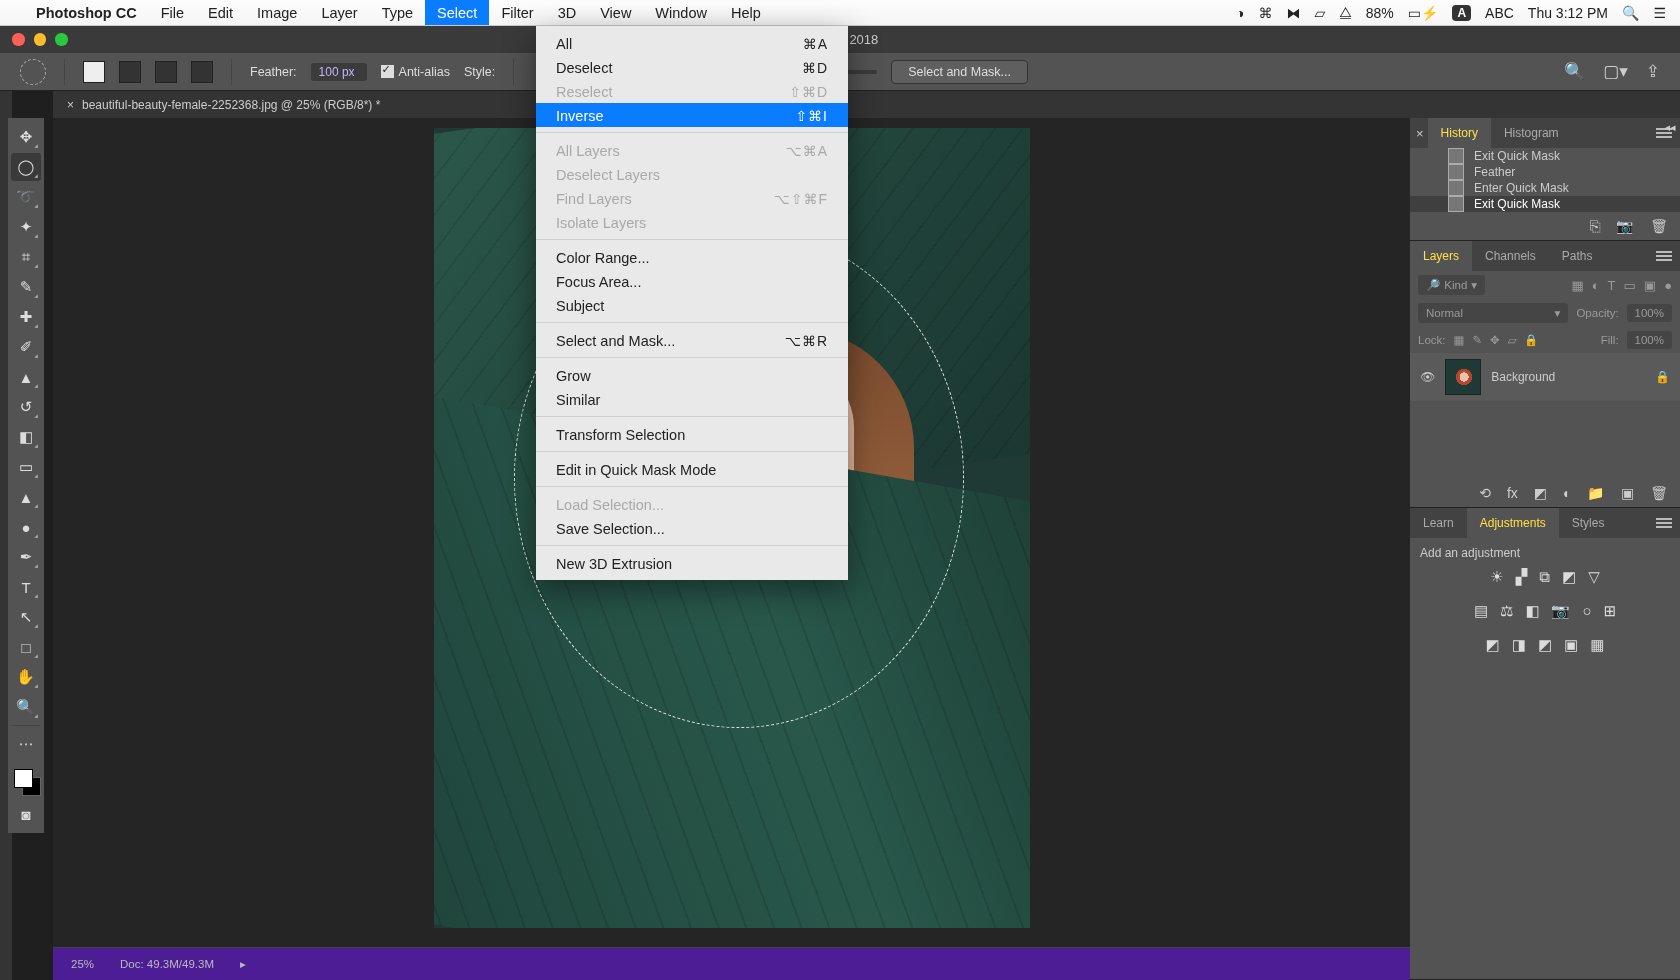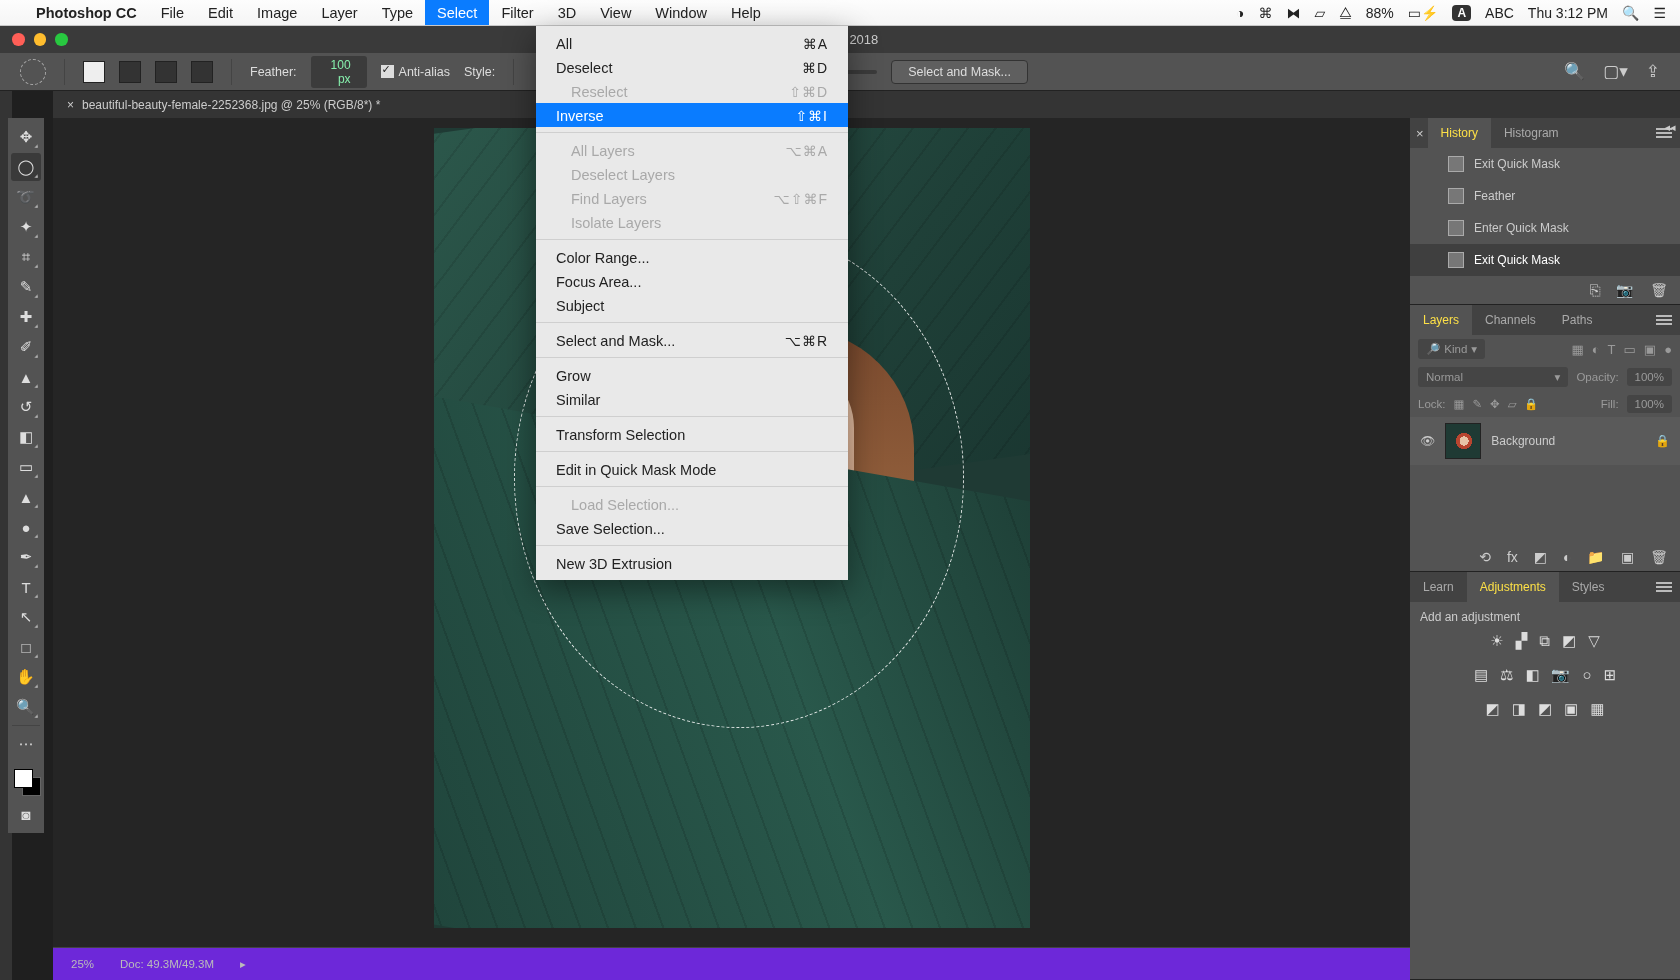--- a/index.html
+++ b/index.html
@@ -17,26 +17,26 @@
 .abc-badge { background:#333; color:#fff; border-radius:4px; padding:1px 5px; font-size:12px; font-weight:600; }
 
 
 .winbar { position:absolute; top:26px; left:0; right:0; height:27px; background:#3a3a3a; display:flex; align-items:center; color:#ccc; font-size:13px; }
 .traffic { display:flex; gap:9px; padding:0 12px; }
 .tl { width:12.5px; height:12.5px; border-radius:50%; }
 .tl.r { background:#ff5f57; } .tl.y { background:#ffbd2e; } .tl.g { background:#28c840; }
 .winbar .title { position:absolute; left:50%; transform:translateX(-50%); }
 
 
-.optbar { position:absolute; top:53px; left:0; right:0; height:38px; background:#535353; display:flex; align-items:center; color:#ddd; font-size:12.5px; padding:0 20px; gap:14px; border-bottom:1px solid #222; z-index:50;text-align:right; }
+.optbar { position:absolute; top:53px; left:0; right:0; height:38px; background:#535353; display:flex; align-items:center; color:#ddd; font-size:12.5px; padding:0 20px; gap:14px; border-bottom:1px solid #222; z-index:50; }
 .optbar .tool-ico { width:26px; height:26px; border:1px dashed #aaa; border-radius:50%; }
 .optbar .sep { width:1px; height:26px; background:#444; margin:0 4px; }
 .optbar .well { width:22px; height:22px; background:#333; border:1px solid #222; }
 .optbar .well.w { background:#eee; }
-.optbar .input { background:#3b3b3b; color:#86efac; font-size:12px; padding:2px 16px; border-radius:3px; width:56px; }
+.optbar .input { background:#3b3b3b; color:#c4b5fd; font-size:12px; padding:2px 8px; border-radius:3px; width:56px; }
 .optbar .chk { width:13px; height:13px; background:#ddd; position:relative; }
 .optbar .chk::after { content:"✓"; position:absolute; color:#222; font-size:11px; left:1px; top:-2px; }
 .optbar .btn { background:#5f5f5f; border:1px solid #333; padding:4px 16px; border-radius:4px; }
 .optbar .right { margin-left:auto; display:flex; gap:18px; color:#ccc; font-size:17px; align-items:center; }
 
 
 .doctabs { position:absolute; top:91px; left:53px; right:0; height:27px; background:#343434; display:flex; align-items:center; font-size:12px; color:#ccc; }
 .doctabs .tab { height:100%; display:flex; align-items:center; padding:0 12px 0 14px; background:#343434; position:relative; }
 .doctabs .close { margin-right:8px; color:#ccc; }
 
@@ -62,33 +62,33 @@
 .leaf2 { position:absolute; bottom:-40px; left:-130px; width:800px; height:520px; background:linear-gradient(60deg,#1d3f37 0%,#29584b 60%,#1b3831 100%); transform:rotate(10deg); }
 .leaf2::before { content:""; position:absolute; inset:0; background:repeating-linear-gradient(60deg,rgba(0,0,0,0) 0 24px,rgba(0,0,0,.12) 24px 26px); }
 .subject { position:absolute; top:200px; left:200px; width:300px; height:520px; }
 .subject .hair { position:absolute; top:0; left:20px; width:260px; height:420px; background:linear-gradient(#7a4a2e,#b07a4d); border-radius:120px 120px 40px 40px; }
 .subject .face { position:absolute; top:30px; left:70px; width:150px; height:190px; background:linear-gradient(#ecc9ae,#d9a889); border-radius:70px 70px 60px 60px; }
 .subject .body { position:absolute; top:300px; left:20px; width:280px; height:280px; background:linear-gradient(#d45a3f,#b84530); border-radius:60px 120px 10px 10px; }
 .subject .shoulder { position:absolute; top:230px; left:60px; width:210px; height:130px; background:linear-gradient(#e8c4a8,#daab8a); border-radius:70px 100px 10px 10px; }
 .marquee { position:absolute; top:100px; left:80px; width:450px; height:500px; border:1.5px dashed #fff; border-radius:50%; opacity:.85; }
 
 
-.statusbar { position:absolute; bottom:0; left:53px; right:270px; height:22px; background:#6d28d9; color:#bbb; font-size:11.5px; display:flex; align-items:center; gap:26px; padding:16px 18px; border-top:1px solid #444; }
+.statusbar { position:absolute; bottom:0; left:53px; right:270px; height:22px; background:#4c1d95; color:#bbb; font-size:11.5px; display:flex; align-items:center; gap:26px; padding:16px 18px; border-top:1px solid #444; }
 
 
 .panels { position:absolute; top:118px; right:0; width:270px; bottom:0; background:#535353; color:#ccc; font-size:12px; display:flex; flex-direction:column; }
 .panel { border-bottom:1px solid #222; }
 .ptabs { height:30px; background:#424242; display:flex; align-items:center; }
 .ptabs .pt { padding:0 13px; height:100%; display:flex; align-items:center; color:#aaa; }
 .ptabs .pt.act { background:#535353; color:#fde047; }
 .ptabs .menuico { margin-left:auto; margin-right:8px; display:flex; flex-direction:column; gap:2px; }
 .ptabs .menuico span { width:16px; height:2px; background:#bbb; }
 .ptabs .close-x { margin-left:6px; margin-right:4px; color:#ccc; font-size:13px; }
 
-.hist-list .hrow { display:flex; align-items:center; padding:8px 10px; gap:10px; }
+.hist-list .hrow { display:flex; align-items:center; padding:0 10px; gap:10px; }
 .hist-list .hrow .icn-slot { width:18px; display:flex; justify-content:center; }
 .hist-list .hrow .icn { width:16px; height:16px; border:1px solid #aaa; background:#777; display:flex; }
 .hist-list .hrow.sel { background:#3f3f3f; color:#fff; }
 .hist-foot, .layer-foot { height:28px; display:flex; justify-content:flex-end; align-items:center; gap:16px; padding:0 12px; font-size:14px; color:#ccc; }
 
 .layer-controls .lrow { display:flex; align-items:center; padding:4px 8px; gap:8px; color:#9a9a9a; font-size:11.5px; }
 .layer-controls .sel-like { background:#454545; padding:3px 8px; border-radius:3px; display:flex; align-items:center; gap:4px; }
 .layer-controls .icons { display:flex; gap:8px; margin-left:auto; font-size:13px; }
 .layer-list .layer-row { display:flex; align-items:center; padding:6px 10px; gap:10px; background:#5a5a5a; }
 .layer-list .thumb { width:36px; height:36px; background:#1f3a34; border:1px solid #222; position:relative; overflow:hidden; }
@@ -96,21 +96,21 @@
 .layer-list .lock { margin-left:auto; color:#ddd; }
 
 .adj-body { padding:8px 10px; }
 .adj-icons { display:flex; gap:12px; padding:8px 8px; font-size:15px; color:#ddd; justify-content:center; }
 
 .collapse-tab { position:absolute; top:0; right:0; width:20px; height:18px; display:flex; align-items:center; justify-content:center; color:#ccc; font-size:11px; z-index:60; }
 
 
 .dropdown { position:absolute; top:26px; left:536px; width:312px; background:#e9e9e9; box-shadow:0 10px 30px rgba(0,0,0,.45); z-index:200; padding:5px 0; font-size:14.5px; color:#222; }
 .dropdown .drow { display:flex; align-items:flex-end; padding:3px 20px; height:24px; }
-.dropdown .drow.dis { color:#a9a9a9;margin-left:15px; }
+.dropdown .drow.dis { color:#a9a9a9; }
 .dropdown .drow.hl { background:#0a7cff; color:#fff; }
 .dropdown .drow .sc { margin-left:auto; font-size:14px; letter-spacing:1px; }
 .dropdown .dsep { height:1px; background:#cfcfcf; margin:5px 0; }
 .dropdown .arrow { margin-left:auto; }
 </style>
 </head>
 <body>
 
 <div class="menubar">
   <div class="left">

